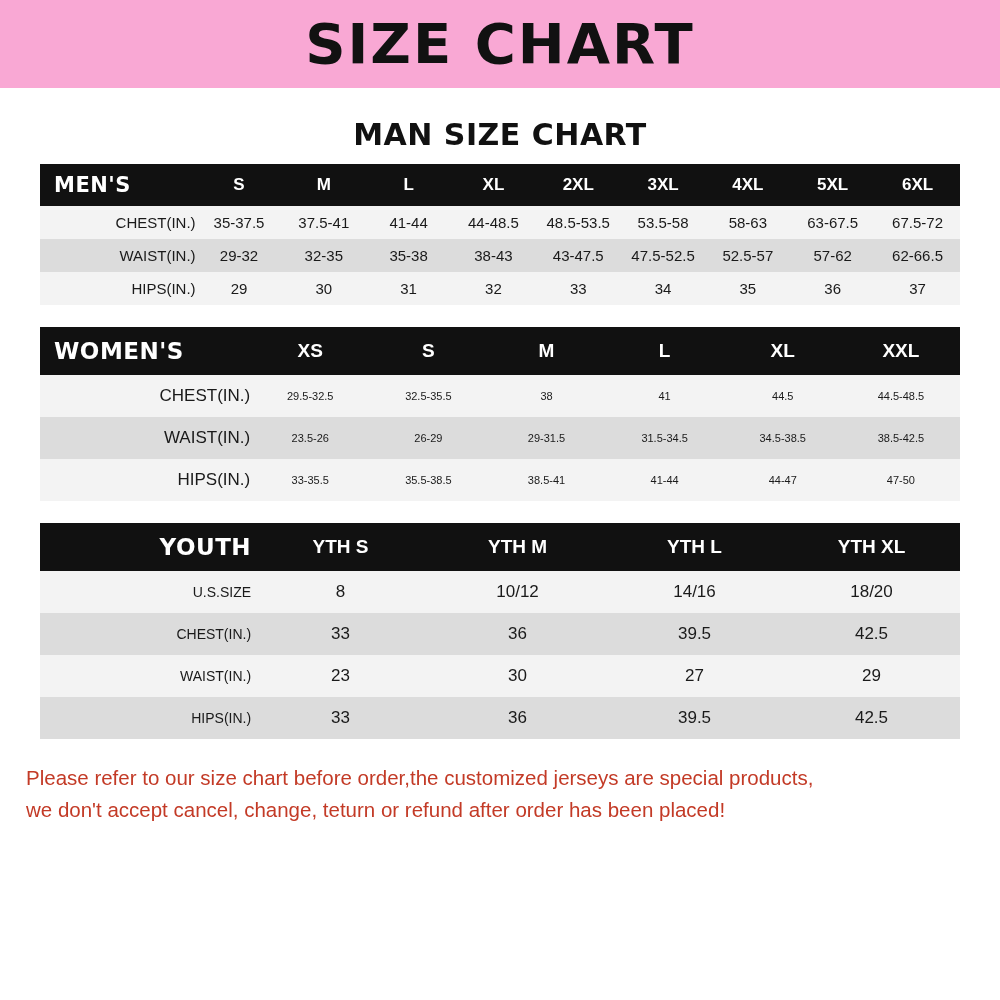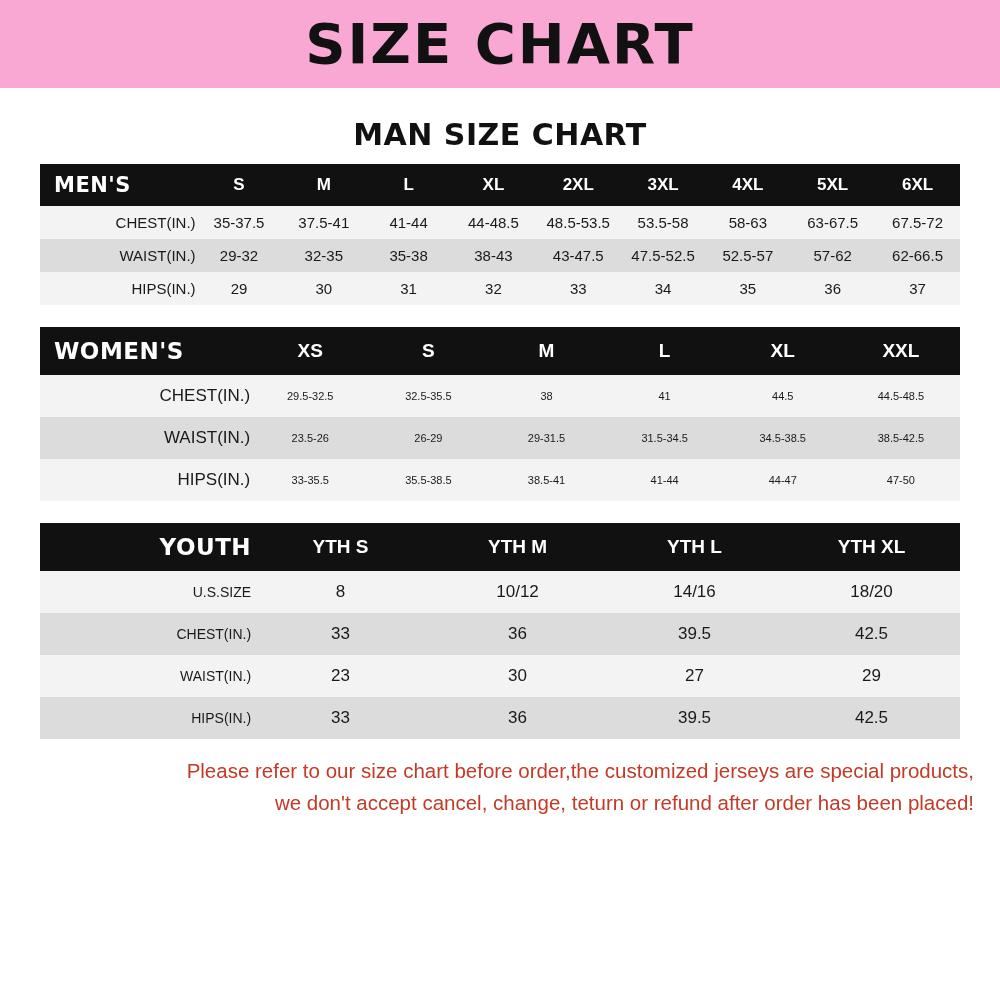--- a/index.html
+++ b/index.html
@@ -93,23 +93,23 @@
   .t-women .body-row td { font-size: 11px; height: 40px; }
   .t-women .body-row td.label-cell { font-size: 17px; }
 
   .t-youth .head-row td { font-size: 19px; height: 46px; }
   .t-youth .head-row td.label-cell { font-size: 23px; text-align: right; }
   .t-youth .body-row td { font-size: 17px; height: 40px; }
   .t-youth .body-row td.label-cell { font-size: 14px; }
 
   
   .footer-note {
-    margin-top: 5px;
+    margin-top: 12px;
     padding: 0 26px;
-    text-align: right;
+    text-align: left;
     color: #c33a26;
     font-size: 20.5px;
     line-height: 1.55;
   }
   .footer-note div { white-space: nowrap; }
 </style>
 </head>
 <body>
 
 <div class="page">

